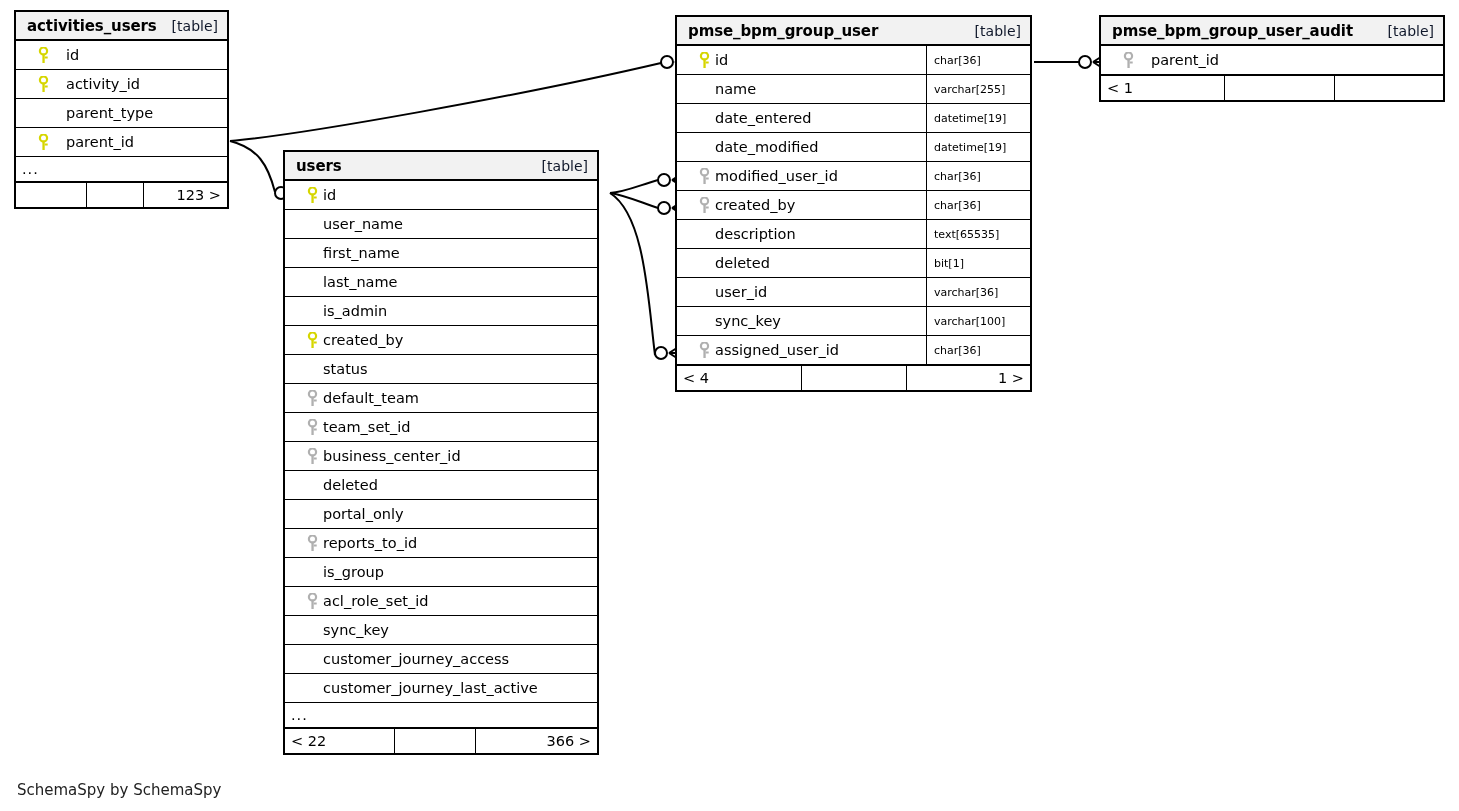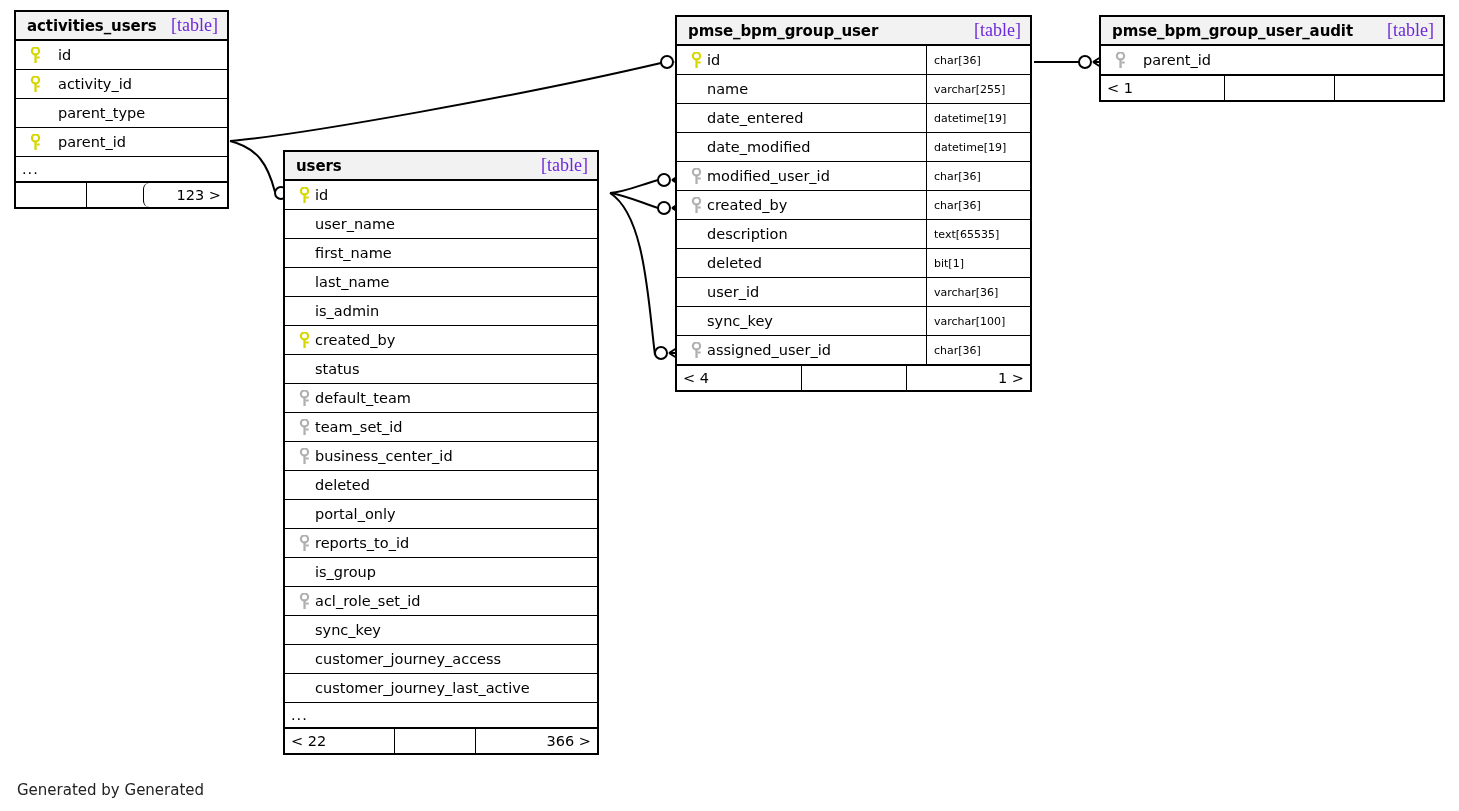--- a/index.html
+++ b/index.html
@@ -53,24 +53,23 @@
     justify-content: space-between;
     padding: 0 9px 0 11px;
   }
   .tbl-name {
     font-weight: bold;
     font-size: 15px;
     letter-spacing: -0.1px;
     white-space: nowrap;
   }
   .tbl-kind {
-    font-size: 18px;
-    color: #6d28d9;
+    font-size: 14px;
+    color: #0f172a;
     white-space: nowrap;
-    font-family: Liberation Serif, serif;
   }
 
   .tbl-rows {
     display: flex;
     flex-direction: column;
   }
 
   .row {
     box-sizing: border-box;
     height: 29px;
@@ -78,21 +77,21 @@
     align-items: stretch;
     border-bottom: 1.5px solid #000000;
   }
   .row:last-child { border-bottom: none; }
 
   .col-name {
     flex: 1 1 auto;
     display: flex;
     align-items: center;
     min-width: 0;
-    padding-left: 8px;
+    padding-left: 16px;
     box-sizing: border-box;
     text-align: right;
   }
   .col-type {
     flex: 0 0 auto;
     box-sizing: border-box;
     border-left: 1.5px solid #000000;
     display: flex;
     align-items: center;
     padding-left: 7px;
@@ -259,21 +258,21 @@
           </span>
           <span class="colname-text">parent_id</span>
         </div>
       </div>
 
       <div class="ellipsis-row">...</div>
 
       <div class="footer-row">
         <div class="footer-cell fc-left" style="width:33%;"></div>
         <div class="footer-cell" style="width:27%;"></div>
-        <div class="footer-cell fc-right" style="width:40%;border-radius:6px;">123 &gt;</div>
+        <div class="footer-cell fc-right" style="width:40%;">123 &gt;</div>
       </div>
     </div>
   </div>
 
   <div class="table-box" style="left:283px; top:150px; width:316px;">
     <div class="tbl-header">
       <span class="tbl-name">users</span>
       <span class="tbl-kind">[table]</span>
     </div>
     <div class="tbl-rows">
@@ -576,14 +575,14 @@
       </div>
 
       <div class="footer-row">
         <div class="footer-cell fc-left" style="width:36%;">&lt; 1</div>
         <div class="footer-cell" style="width:32%;"></div>
         <div class="footer-cell fc-right" style="width:32%;"></div>
       </div>
     </div>
   </div>
 
-  <div class="caption">Generated by Generated</div>
+  <div class="caption">SchemaSpy by SchemaSpy</div>
 </div>
 
 </body></html>

